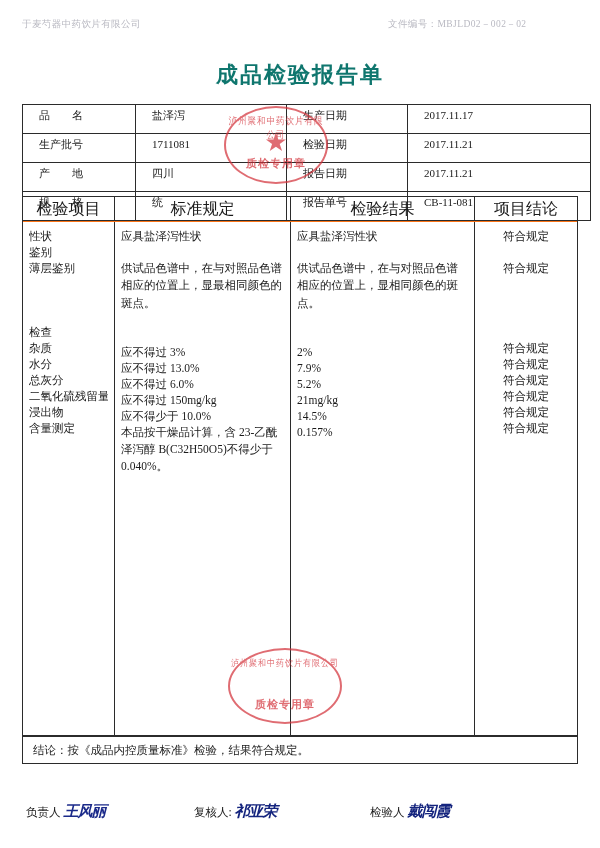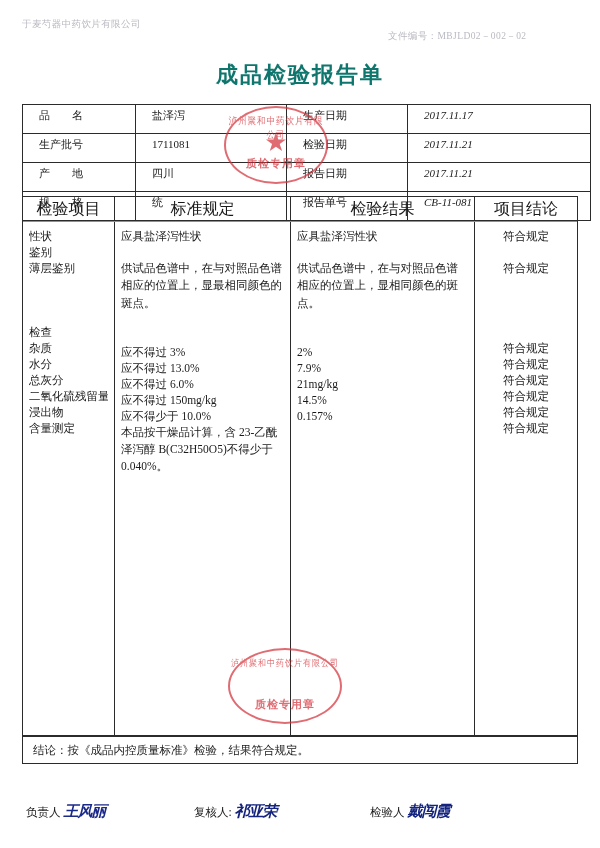--- a/index.html
+++ b/index.html
@@ -9,21 +9,21 @@
     color:#1a1a1a;
   }
   .page{position:absolute;inset:0;}
 
   
   .tophdr{
     position:absolute;top:18px;left:0;width:600px;height:14px;
     font-size:9.5px;color:#b9b9c2;letter-spacing:.4px;padding-left:16px;
   }
   .tophdr .left{position:absolute;left:22px;top:0;}
-  .tophdr .right{position:absolute;left:388px;top:12px;}
+  .tophdr .right{position:absolute;left:388px;top:0;}
 
   .title{
     position:absolute;top:60px;left:0;width:600px;text-align:center;
     font-size:22px;font-weight:bold;letter-spacing:2px;color:#0f766e;
   }
 
   
   table.doc{
     position:absolute;left:22px;top:104px;width:556px;
     border-collapse:collapse;table-layout:fixed;
@@ -33,21 +33,21 @@
     font-size:11px;
     padding:3px 16px;
     vertical-align:top;
     height:22px;
     line-height:1.45;
     margin-top:36px;
   }
   .lbl{width:80px;}
   .val{width:118px;}
   .lbl2{width:88px;}
-  .val2{width:150px;font-style:italic;}
+  .val2{width:150px;}
 
   
   .grid{
     position:absolute;left:22px;top:196px;width:556px;height:540px;
     border:1px solid #2b2b2b;box-sizing:border-box;
   }
   .grid .hdr{
     display:flex;border-bottom:1px solid #f97316;height:24px;
     font-size:16px;
   }
@@ -198,20 +198,21 @@
       </div>
 
       <div class="c3">
         <div class="row">应具盐泽泻性状</div>
         <div class="row blank"></div>
         <div class="row tall">供试品色谱中，在与对照品色谱相应的位置上，显相同颜色的斑点。</div>
         <div class="row blank"></div>
         <div class="row blank"></div>
         <div class="row">2%</div>
         <div class="row">7.9%</div>
+        <div class="row">5.2%</div>
         <div class="row">21mg/kg</div>
         <div class="row">14.5%</div>
         <div class="row">0.157%</div>
       </div>
 
       <div class="c4" style="text-align:center;">
         <div class="row">符合规定</div>
         <div class="row blank"></div>
         <div class="row">符合规定</div>
         <div class="row blank"></div>

